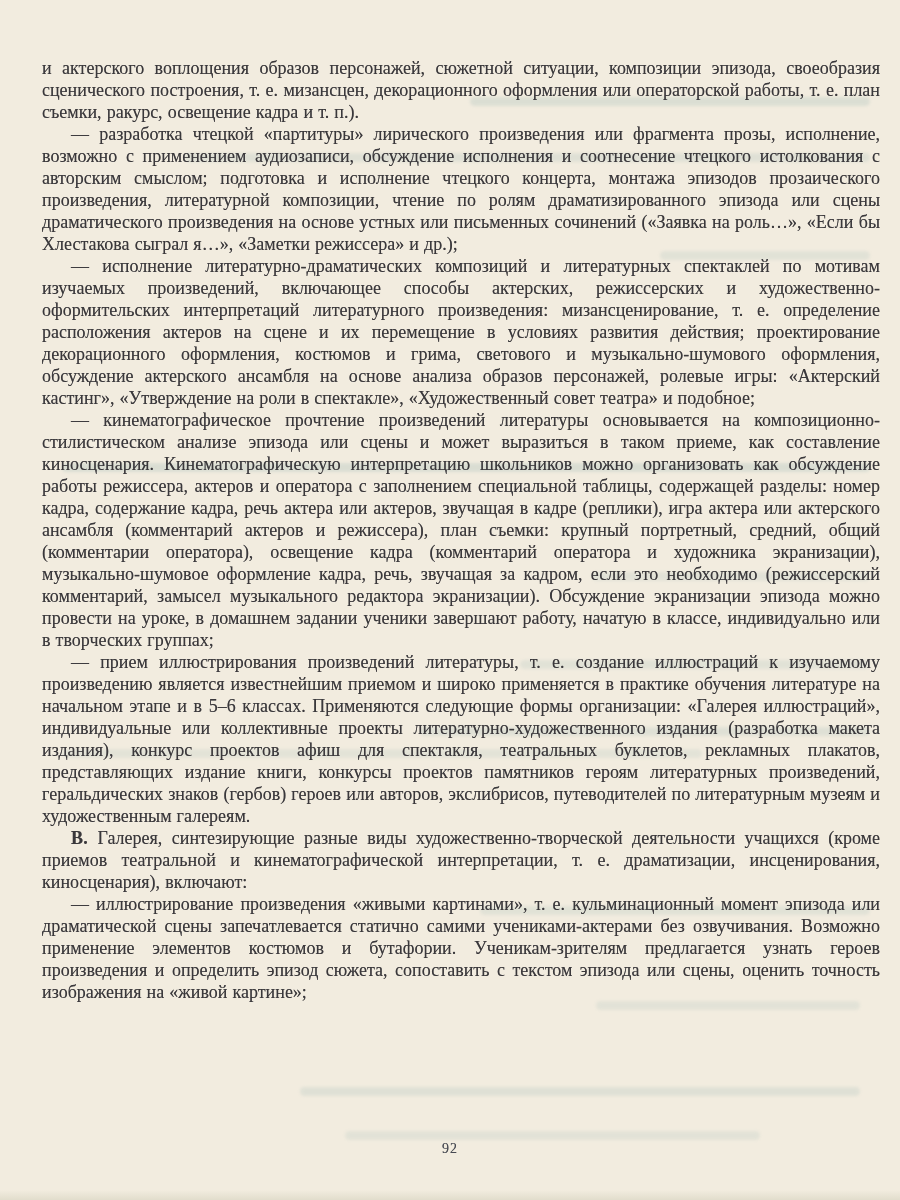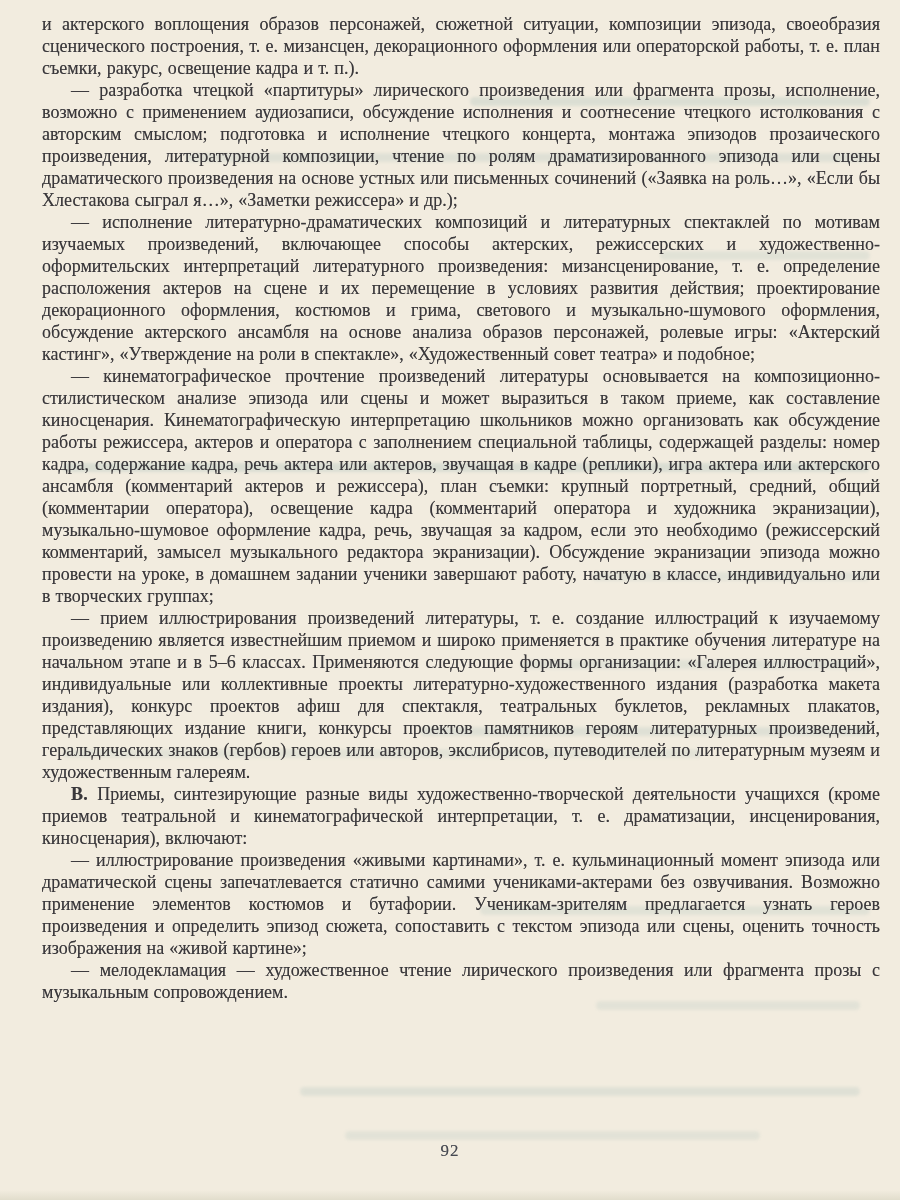--- a/index.html
+++ b/index.html
@@ -18,25 +18,25 @@
   .text-block{
     position:absolute;left:42px;top:13px;width:838px;
     font-size:18px;line-height:22px;
     color:var(--ink,#3a383b);
     text-align:justify;
     text-shadow:0 0 0.6px rgba(58,56,62,0.55);
     word-spacing:0.6px;
     hyphens:auto;
   }
   p.para{margin:0;padding:0;text-indent:29px;}
-  p.cont{text-indent:0;}
+  p.cont{text-indent:0;margin-top:44px;}
   .lead{font-weight:bold;letter-spacing:0.3px;}
   .page-number{
     position:absolute;left:0;top:1141px;width:100%;
-    text-align:center;font-size:17px;letter-spacing:1px;
+    text-align:center;font-size:14px;letter-spacing:1px;
     color:#474a52;text-shadow:0 0 0.6px rgba(60,62,72,0.5);
   }
   
   .ghost{
     position:absolute;height:9px;border-radius:5px;
     background:var(--ghost,#8fb0ad);
     opacity:0.22;filter:blur(1.8px);
   }
   .g1 {top:97px;  left:470px;width:400px;}
   .g2 {top:153px; left:185px;width:685px;opacity:0.18;}
@@ -79,25 +79,24 @@
 
 
     <p class="para"><span>— разработка чтецкой «партитуры» лирического произведения или фрагмента прозы, исполнение, возможно с применением аудиозаписи, обсуждение исполнения и соотнесение чтецкого истолкования с авторским смыслом; подготовка и исполнение чтецкого концерта, монтажа эпизодов прозаического произведения, литературной композиции, чтение по ролям драматизированного эпизода или сцены драматического произведения на основе устных или письменных сочинений («Заявка на роль…», «Если бы Хлестакова сыграл я…», «Заметки режиссера» и др.);</span></p>
 
     <p class="para"><span>— исполнение литературно-драматических композиций и литературных спектаклей по мотивам изучаемых произведений, включающее способы актерских, режиссерских и художественно-оформительских интерпретаций литературного произведения: мизансценирование, т. е. определение расположения актеров на сцене и их перемещение в условиях развития действия; проектирование декорационного оформления, костюмов и грима, светового и музыкально-шумового оформления, обсуждение актерского ансамбля на основе анализа образов персонажей, ролевые игры: «Актерский кастинг», «Утверждение на роли в спектакле», «Художественный совет театра» и подобное;</span></p>
 
     <p class="para"><span>— кинематографическое прочтение произведений литературы основывается на композиционно-стилистическом анализе эпизода или сцены и может выразиться в таком приеме, как составление киносценария. Кинематографическую интерпретацию школьников можно организовать как обсуждение работы режиссера, актеров и оператора с заполнением специальной таблицы, содержащей разделы: номер кадра, содержание кадра, речь актера или актеров, звучащая в кадре (реплики), игра актера или актерского ансамбля (комментарий актеров и режиссера), план съемки: крупный портретный, средний, общий (комментарии оператора), освещение кадра (комментарий оператора и художника экранизации), музыкально-шумовое оформление кадра, речь, звучащая за кадром, если это необходимо (режиссерский комментарий, замысел музыкального редактора экранизации). Обсуждение экранизации эпизода можно провести на уроке, в домашнем задании ученики завершают работу, начатую в классе, индивидуально или в творческих группах;</span></p>
 
     <p class="para"><span>— прием иллюстрирования произведений литературы, т. е. создание иллюстраций к изучаемому произведению является известнейшим приемом и широко применяется в практике обучения литературе на начальном этапе и в 5–6 классах. Применяются следующие формы организации: «Галерея иллюстраций», индивидуальные или коллективные проекты литературно-художественного издания (разработка макета издания), конкурс проектов афиш для спектакля, театральных буклетов, рекламных плакатов, представляющих издание книги, конкурсы проектов памятников героям литературных произведений, геральдических знаков (гербов) героев или авторов, экслибрисов, путеводителей по литературным музеям и художественным галереям.</span></p>
 
-    <p class="para"><b class="lead">В.</b> <span>Приемы, синтезирующие разные виды художественно-творческой деятельности учащихся (кроме приемов театральной и кинематографической интерпретации, т. е. драматизации, инсценирования, киносценария), включают:</span></p>
+    <p class="para"><b class="lead">В.</b> <span>Галерея, синтезирующие разные виды художественно-творческой деятельности учащихся (кроме приемов театральной и кинематографической интерпретации, т. е. драматизации, инсценирования, киносценария), включают:</span></p>
 
     <p class="para"><span>— иллюстрирование произведения «живыми картинами», т. е. кульминационный момент эпизода или драматической сцены запечатлевается статично самими учениками-актерами без озвучивания. Возможно применение элементов костюмов и бутафории. Ученикам-зрителям предлагается узнать героев произведения и определить эпизод сюжета, сопоставить с текстом эпизода или сцены, оценить точность изображения на «живой картине»;</span></p>
 
-    <p class="para"><span>— мелодекламация — художественное чтение лирического произведения или фрагмента прозы с музыкальным сопровождением.</span></p>
 
   </div>
 
   <div class="page-number">92</div>
 
   <div class="bottom-edge"></div>
 
 </div>
 
 </body></html>

